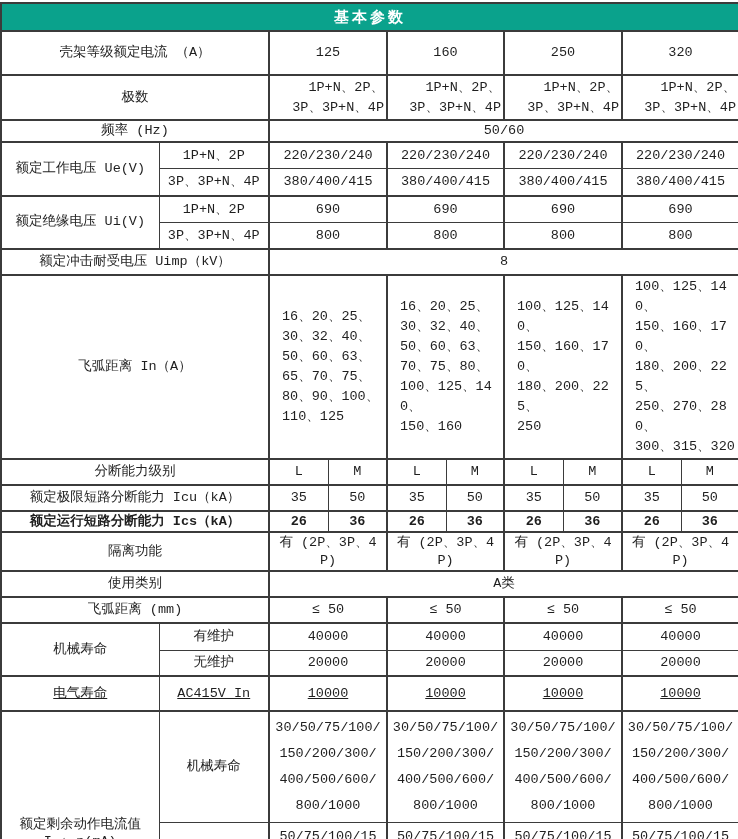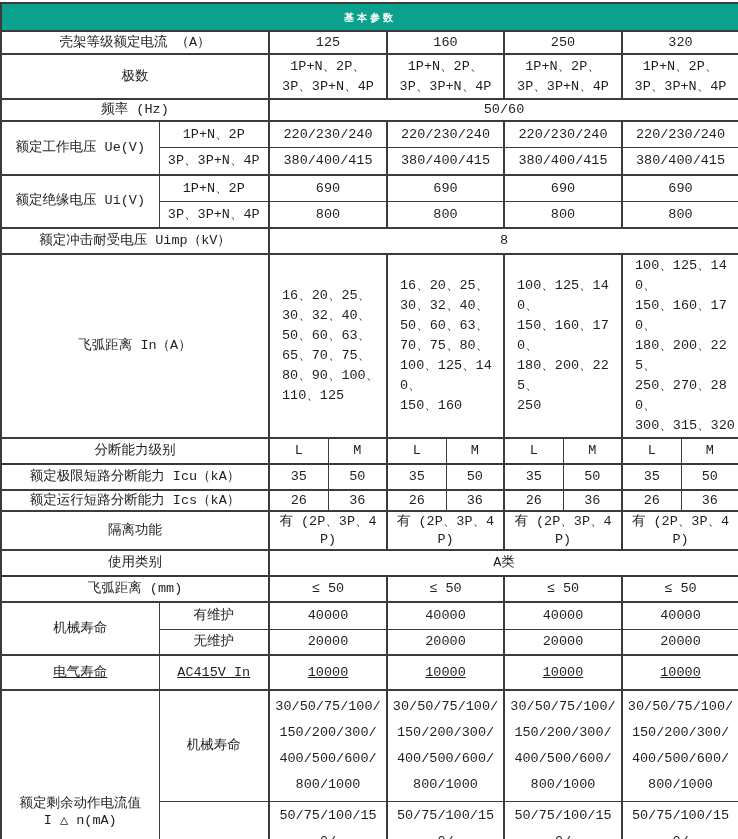--- a/index.html
+++ b/index.html
@@ -33,40 +33,40 @@
     padding:1px 2px;
     overflow:hidden;
     word-break:break-all;
   }
   tr.thin td{border-top-width:1px;}
   td.br2{border-right-width:2px;}
   td.hdr{
     background:var(--header-bg);
     color:var(--header-text);
     font-weight:bold;
-    font-size:10px;
+    font-size:15px;
     letter-spacing:3px;
     font-family:"Liberation Sans","DejaVu Sans",sans-serif;
   }
   td.lbl{font-size:13.5px;}
   td.pre{white-space:pre-line;}
   td.left{
     text-align:left;
     padding-left:12px;
     line-height:20px;
     white-space:pre-line;
   }
   td.wide{line-height:26px;white-space:pre-line;}
-  td.lh20{line-height:20px;white-space:pre-line;}
+  td.lh20{line-height:20px;white-space:pre-line;text-align:right;}
   
-  tr.r-hdr{height:28px;}  tr.r-frame{height:23px;} tr.r-poles{height:45px;}
+  tr.r-hdr{height:28px;}  tr.r-frame{height:44px;} tr.r-poles{height:45px;}
   tr.r-freq{height:20px;margin-left:32px;} tr.r-ue1{height:27px;}  tr.r-ue2{height:27px;}
   tr.r-ui1{height:27px;}  tr.r-ui2{height:26px;}  tr.r-uimp{height:26px;font-family:Liberation Mono, monospace;}
   tr.r-in{height:124px;}  tr.r-lvl{height:26px;}  tr.r-icu{height:26px;}
-  tr.r-ics{height:20px;}  tr.r-iso{height:26px;}  tr.r-use{height:26px;}
+  tr.r-ics{height:20px;font-weight:bold;}  tr.r-iso{height:26px;}  tr.r-use{height:26px;}
   tr.r-arc{height:26px;}  tr.r-m1{height:27px;}   tr.r-m2{height:26px;margin-top:14px;}
   tr.r-el{height:35px;text-decoration:underline;}   tr.r-res1{height:111px;} tr.r-res2{height:102px;}
 </style>
 </head>
 <body>
 
 <table class="spec">
   <colgroup>
     <col style="width:158px">
       <col style="width:110px">

